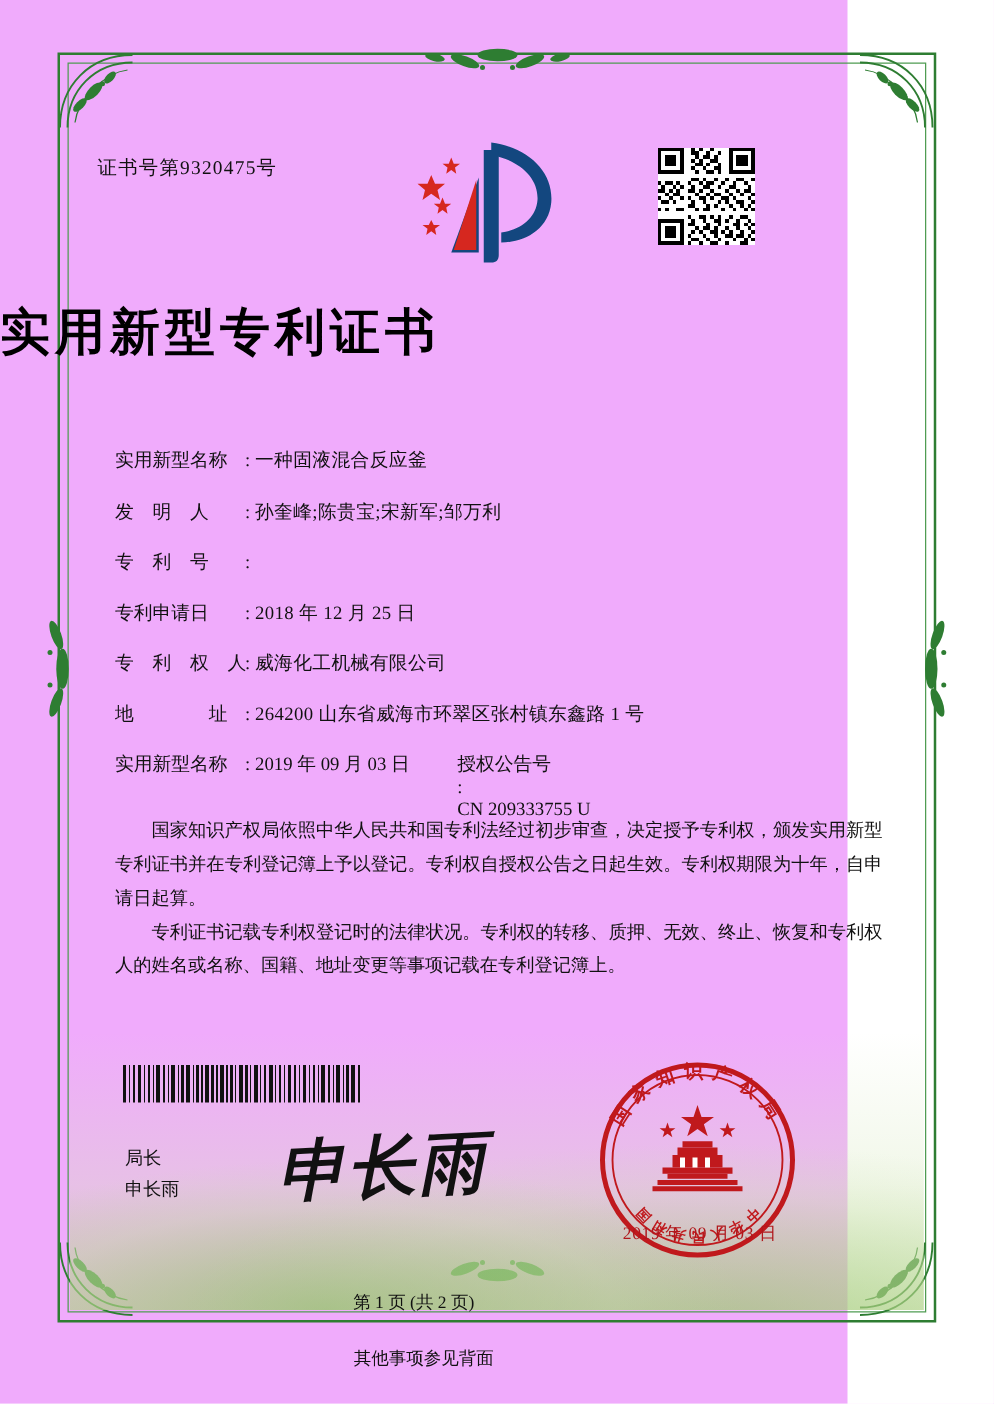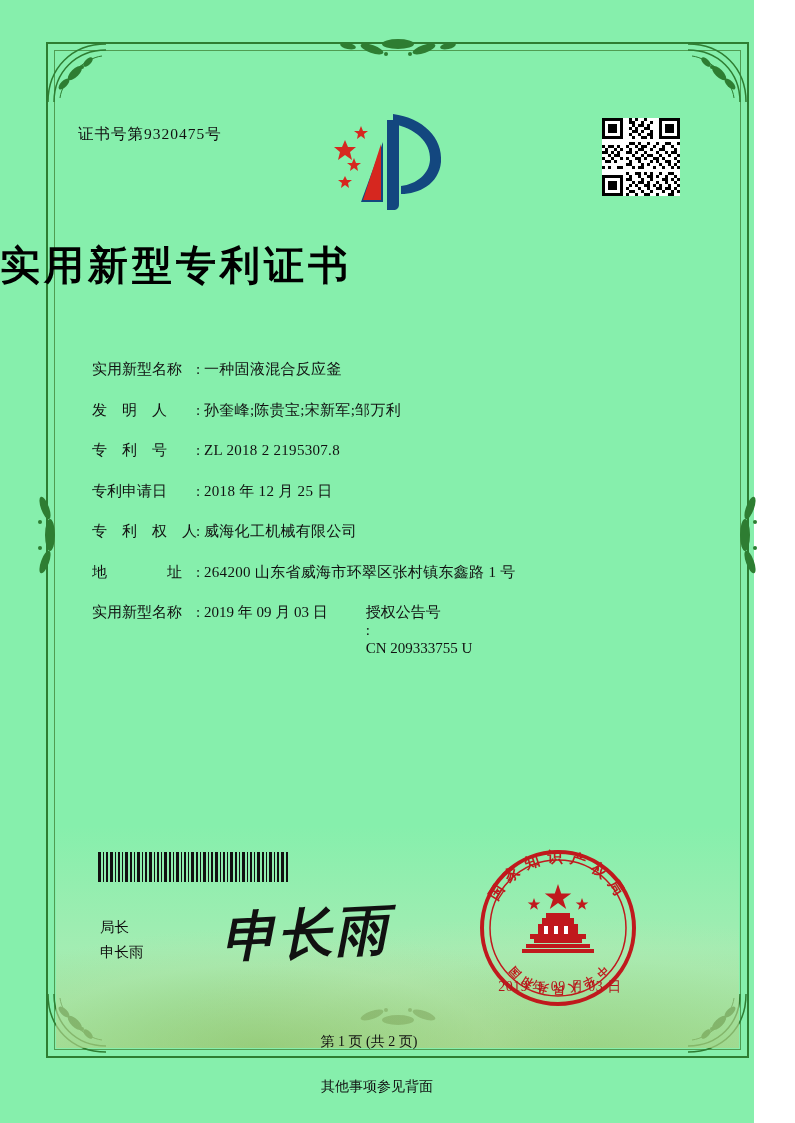--- a/index.html
+++ b/index.html
@@ -9,22 +9,22 @@
   }
   body {
     width: 795px; height: 1123px;
     font-family: "Liberation Serif", serif;
     position: relative;
     overflow: hidden;
   }
   .page {
     position: absolute;
     left: 0; top: 0;
-    width: 754px; height: 1123px;
-    background: #86efac;
+    width: 678px; height: 1123px;
+    background: #f0abfc;
   }
   
   .border-outer {
     position: absolute;
     left: 46px; top: 42px;
     width: 703px; height: 1016px;
     border: 2px solid #2e7d32;
   }
   .border-inner {
     position: absolute;
@@ -527,21 +527,20 @@
 
     <div class="frow">
       <span class="flabel">发　明　人</span>
       <span class="fsep">:</span>
       <span class="fvalue">孙奎峰;陈贵宝;宋新军;邹万利</span>
     </div>
 
     <div class="frow">
       <span class="flabel">专　利　号</span>
       <span class="fsep">:</span>
-      <span class="fvalue">ZL 2018 2 2195307.8</span>
     </div>
 
     <div class="frow">
       <span class="flabel">专利申请日</span>
       <span class="fsep">:</span>
       <span class="fvalue">2018 年 12 月 25 日</span>
     </div>
 
     <div class="frow">
       <span class="flabel">专　利　权　人</span>
@@ -561,20 +560,24 @@
       <span>2019 年 09 月 03 日</span>
       <span class="pair2">
         <span class="flabel">授权公告号</span>
         <span class="fsep">:</span>
         <span>CN 209333755 U</span>
       </span>
     </div>
 
   </div>
 
+  <div class="paras">
+    <p>国家知识产权局依照中华人民共和国专利法经过初步审查，决定授予专利权，颁发实用新型专利证书并在专利登记簿上予以登记。专利权自授权公告之日起生效。专利权期限为十年，自申请日起算。</p>
+    <p>专利证书记载专利权登记时的法律状况。专利权的转移、质押、无效、终止、恢复和专利权人的姓名或名称、国籍、地址变更等事项记载在专利登记簿上。</p>
+  </div>
 
   <div class="barcode">
     <svg width="190" height="30" viewBox="0 0 190 30" shape-rendering="crispEdges">
       <g fill="#111">
         <rect x="0" y="0" width="3" height="30"></rect>
           <rect x="5" y="0" width="1" height="30"></rect>
         <rect x="8" y="0" width="2" height="30"></rect>
           <rect x="12" y="0" width="3" height="30"></rect>
         <rect x="17" y="0" width="1" height="30"></rect>
           <rect x="20" y="0" width="2" height="30"></rect>

